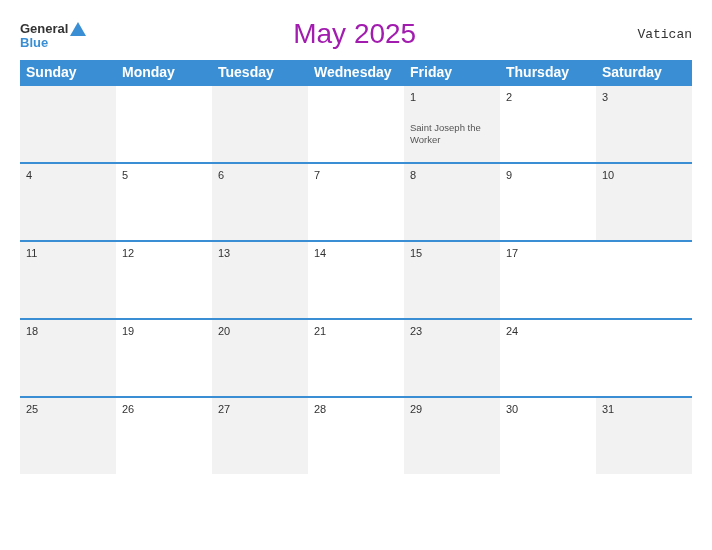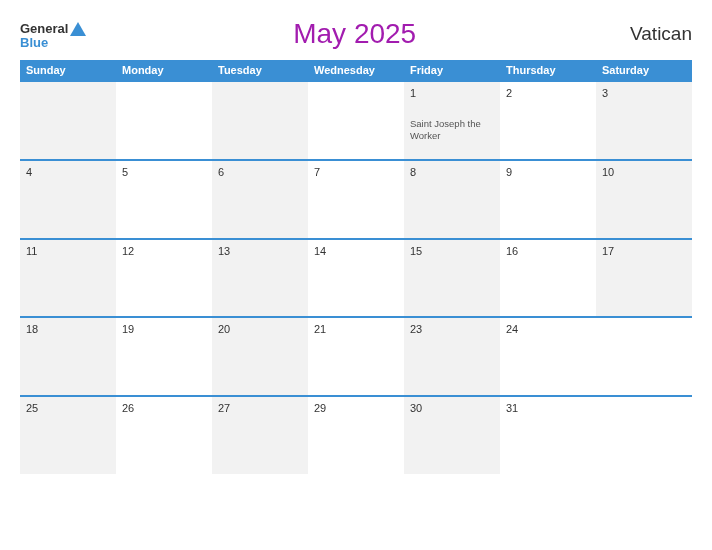--- a/index.html
+++ b/index.html
@@ -51,39 +51,40 @@
       flex-direction: column;
     }
     .month-title {
       font-size: 28px;
       font-weight: normal;
       color: #a21caf;
       text-align: center;
       flex: 1;
     }
     .country-label {
-      font-size: 19px;
+      font-size: 13px;
       color: #333;
       text-align: right;
       min-width: 70px;
+      font-family: Liberation Mono, monospace;
     }
     
     .calendar {
       flex: 1;
       display: flex;
       flex-direction: column;
     }
     .calendar-header {
       display: grid;
       grid-template-columns: repeat(7, 1fr);
       background: #3a8fd4;
     }
     .cal-header-cell {
       color: #fff;
-      font-size: 11px;
+      font-size: 14px;
       font-weight: bold;
       padding: 4px 6px;
       text-align: left;
     }
     .calendar-body {
       flex: 1;
       display: flex;
       flex-direction: column;
     }
     .cal-week {
@@ -220,23 +221,20 @@
           <div class="cal-cell">
             <span class="day-num">13</span>
           </div>
           <div class="cal-cell">
             <span class="day-num">14</span>
           </div>
           <div class="cal-cell">
             <span class="day-num">15</span>
           </div>
           <div class="cal-cell">
-            <span class="day-num">16</span>
-          </div>
-          <div class="cal-cell">
             <span class="day-num">17</span>
           </div>
         </div>
         <div class="cal-week">
           <div class="cal-cell">
             <span class="day-num">18</span>
           </div>
           <div class="cal-cell">
             <span class="day-num">19</span>
           </div>
@@ -255,20 +253,23 @@
         </div>
         <div class="cal-week">
           <div class="cal-cell">
             <span class="day-num">25</span>
           </div>
           <div class="cal-cell">
             <span class="day-num">26</span>
           </div>
           <div class="cal-cell">
             <span class="day-num">27</span>
+          </div>
+          <div class="cal-cell">
+            <span class="day-num">28</span>
           </div>
           <div class="cal-cell">
             <span class="day-num">29</span>
           </div>
           <div class="cal-cell">
             <span class="day-num">30</span>
           </div>
           <div class="cal-cell">
             <span class="day-num">31</span>
           </div>

